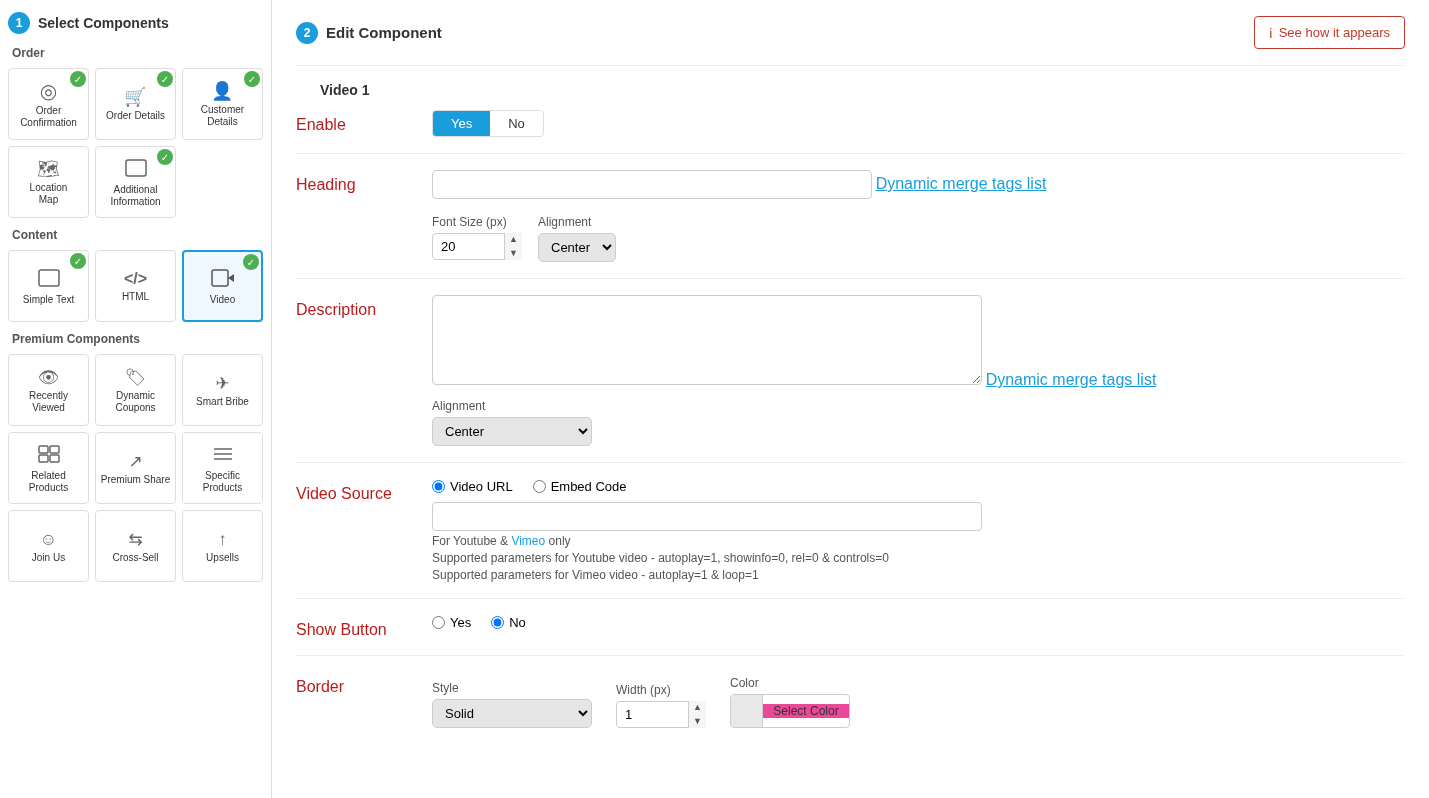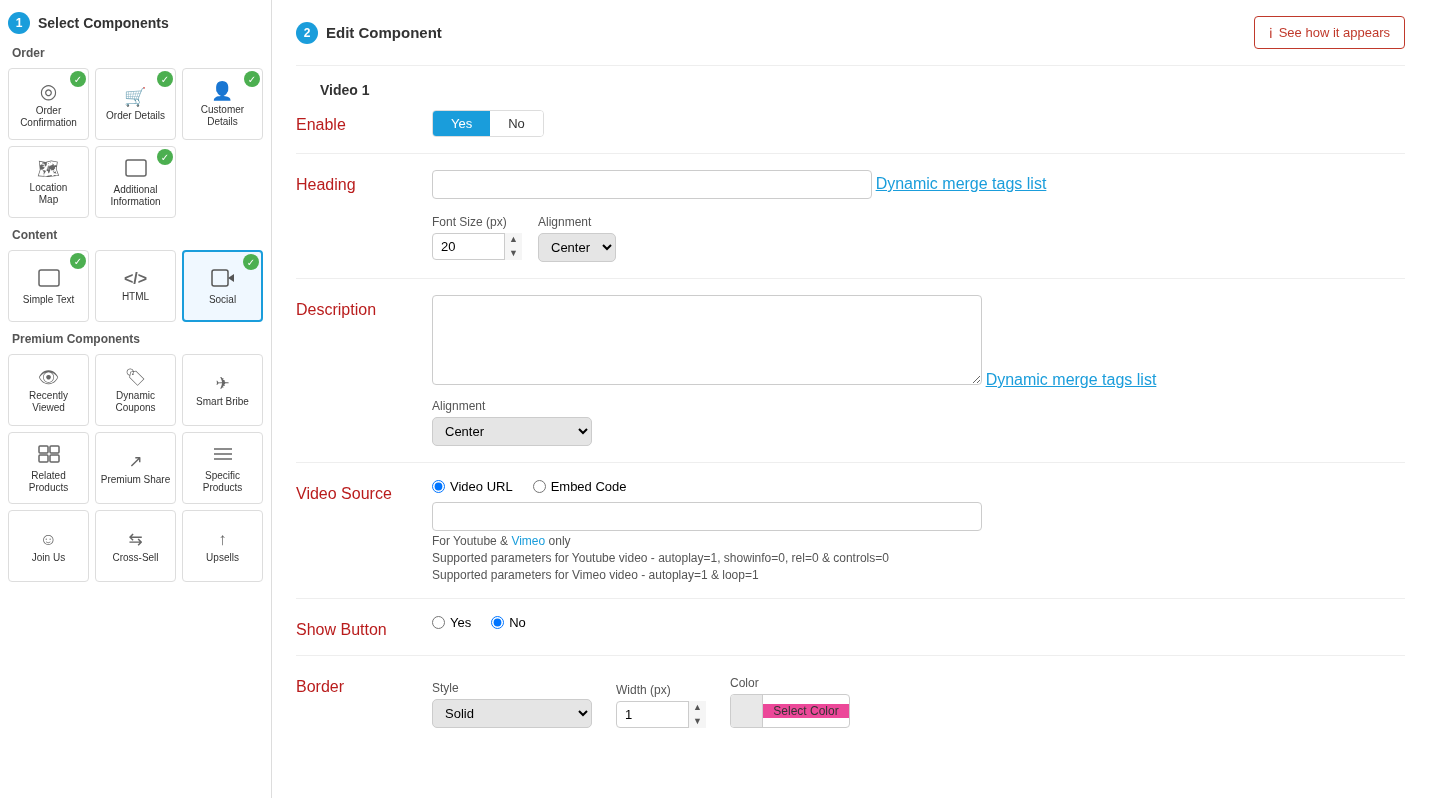--- a/index.html
+++ b/index.html
@@ -370,21 +370,21 @@
 
 
     <div class="comp-item active">
       <div class="check-badge">✓</div>
       <div class="comp-icon" style="color:#555;">
         <svg width="24" height="18" viewBox="0 0 24 18" fill="none">
           <rect x="1" y="1" width="16" height="16" rx="2" stroke="#555" stroke-width="1.5" fill="none"></rect>
           <polygon points="17,9 23,5 23,13" fill="#555"></polygon>
         </svg>
       </div>
-      <div class="comp-label">Social</div>
+      <div class="comp-label">Video</div>
     </div>
   </div>
 
   <div class="section-title">Premium Components</div>
   <div class="components-grid">
 
     <div class="comp-item">
       <div class="comp-icon" style="font-size:17px;">👁</div>
       <div class="comp-label">Recently<br>Viewed</div>
     </div>

